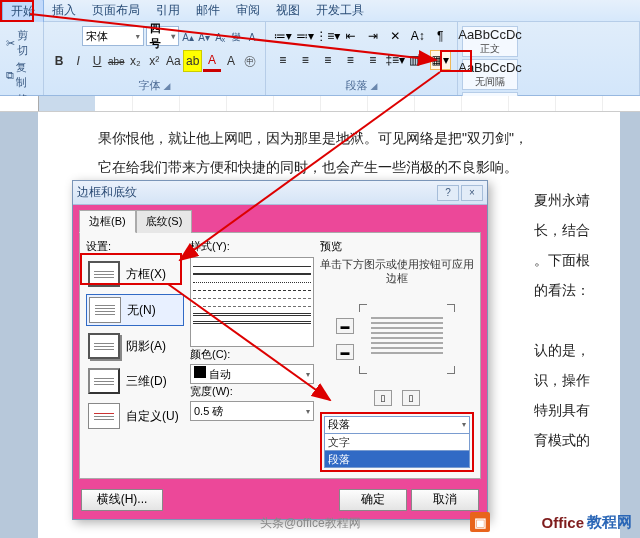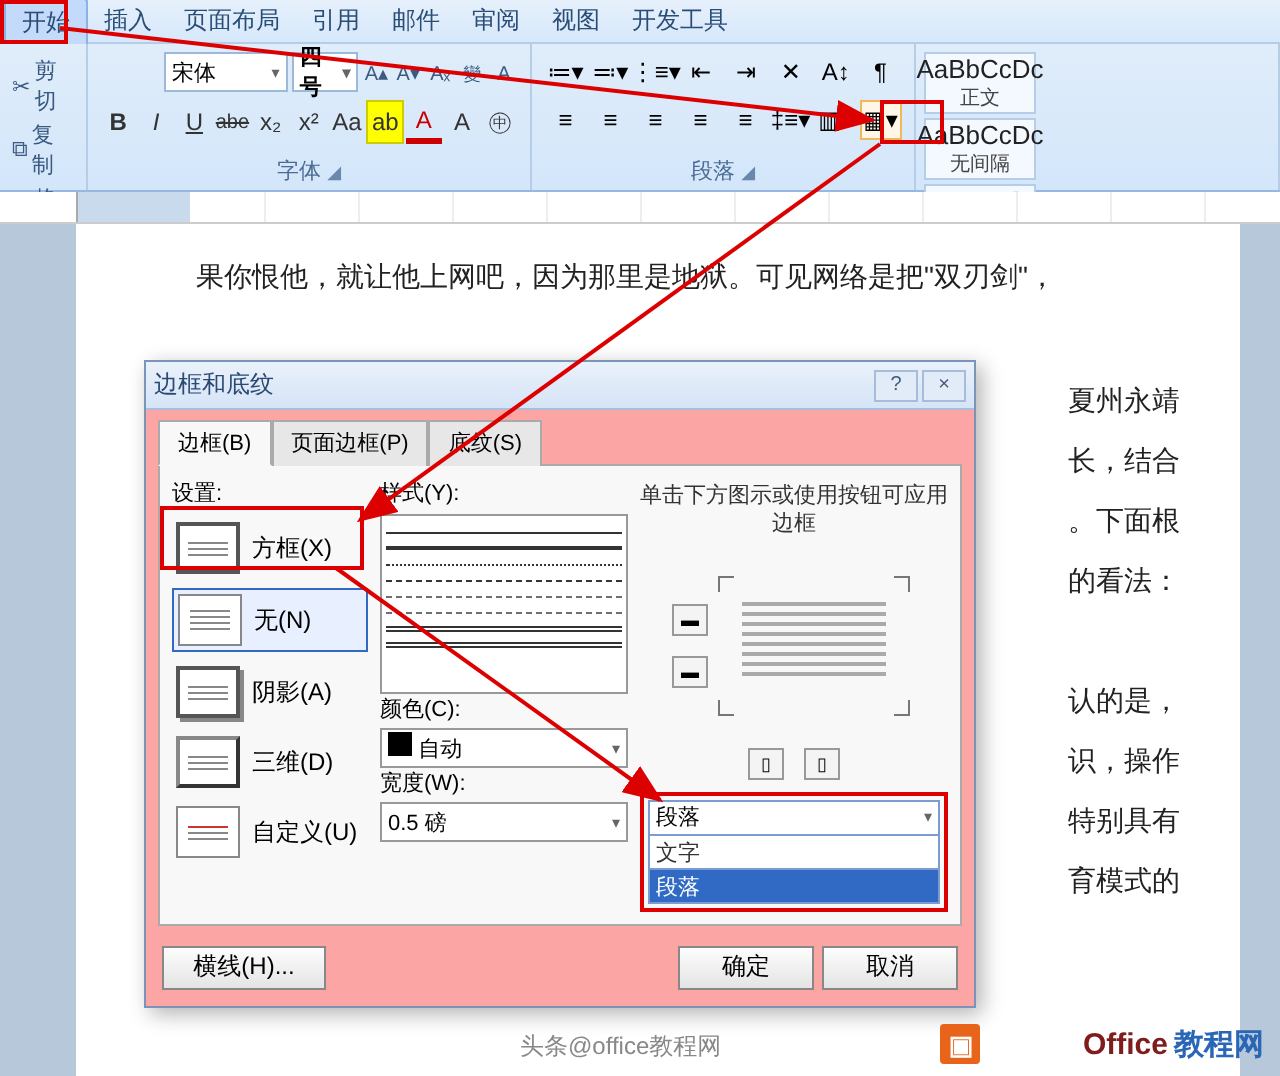--- a/index.html
+++ b/index.html
@@ -39,21 +39,21 @@
 .ruler-inner { position:absolute; left:38px; right:0; top:0; bottom:0; background:repeating-linear-gradient(90deg,#fff,#fff 46px,#eee 46px,#eee 47px); border-left:1px solid #aaa; }
 .ruler-margin { position:absolute; left:0; top:0; width:56px; height:100%; background:#c9daec; }
 
 
 .doc { position:absolute; top:112px; left:0; right:0; bottom:0; background:#b7c8da; }
 .page { position:absolute; left:38px; top:0; width:582px; background:#fff; min-height:500px; padding:12px 30px 12px 60px; font-family:SimSun,serif; }
 .page p { font-size:14px; color:#222; line-height:2.1; text-indent:0; }
 .page .right-frag { position:absolute; right:30px; font-size:14px; color:#222; line-height:2.1; }
 
 
-.dialog { position:absolute; left:72px; top:180px; width:416px; background:#fca5a5; border:1px solid #7a95b8; box-shadow:3px 3px 10px rgba(0,0,0,.3); z-index:20; font-size:12px; }
+.dialog { position:absolute; left:72px; top:180px; width:416px; background:#ec4899; border:1px solid #7a95b8; box-shadow:3px 3px 10px rgba(0,0,0,.3); z-index:20; font-size:12px; }
 .dlg-title { height:24px; background:linear-gradient(#eaf1fb,#d5e4f6); display:flex; align-items:center; justify-content:space-between; padding:0 4px; border-bottom:1px solid #a9bedb; }
 .dlg-title-text { color:#2a4a74; font-size:12px; }
 .dlg-controls { display:flex; gap:2px; }
 .dlg-ctrl { width:22px; height:16px; background:#e2ecf8; border:1px solid #a6bdd9; font-size:10px; display:flex; align-items:center; justify-content:center; color:#405a7e; }
 .dlg-tabs { display:flex; padding:4px 6px 0 6px; gap:0; }
 .dlg-tab { padding:3px 9px; border:1px solid #aaa; background:#e7e7e7; font-size:11px; border-bottom:none; position:relative; top:1px; }
 .dlg-tab.active { background:#f8f8f8; border-bottom:1px solid #f8f8f8; z-index:1; }
 .dlg-body { border:1px solid #aaa; margin:0 6px 6px 6px; background:#f8f8f8; padding:6px; display:flex; gap:6px; }
 .col-left { width:98px; }
 .col-mid { width:124px; }
@@ -231,20 +231,21 @@
 
 <div class="ruler">
   <div class="ruler-inner">
       <div class="ruler-margin"></div>
     </div>
 </div>
 
 <div class="doc">
   <div class="page">
     <p>果你恨他，就让他上网吧，因为那里是地狱。可见网络是把"双刃剑"，</p>
+    <p>它在给我们带来方便和快捷的同时，也会产生一些消极的不良影响。</p>
     <span class="right-frag" style="top:74px">夏州永靖</span>
     <span class="right-frag" style="top:104px">长，结合</span>
     <span class="right-frag" style="top:134px">。下面根</span>
     <span class="right-frag" style="top:164px">的看法：</span>
     <span class="right-frag" style="top:224px">认的是，</span>
     <span class="right-frag" style="top:254px">识，操作</span>
     <span class="right-frag" style="top:284px">特别具有</span>
     <span class="right-frag" style="top:314px">育模式的</span>
     <p style="margin-top:280px"><span>今天，网络环境之下的信息技术</span><span style="color:#aaa">保显得</span><span>特别具有</span></p>
   </div>
@@ -253,21 +254,20 @@
 <div class="dialog">
   <div class="dlg-title">
     <span class="dlg-title-text">边框和底纹</span>
     <div class="dlg-controls">
       <span class="dlg-ctrl">?</span>
       <span class="dlg-ctrl">×</span>
     </div>
   </div>
   <div class="dlg-tabs">
     <div class="dlg-tab active">边框(B)</div>
-    <div class="dlg-tab">页面边框(P)</div>
     <div class="dlg-tab">底纹(S)</div>
   </div>
   <div class="dlg-body">
 
     <div class="col-left">
       <div class="section-label">设置:</div>
       <div class="setting-item">
         <div class="setting-icon box">
             <div class="lines">
               <div></div>
@@ -358,20 +358,21 @@
       <div class="fld">
         <div class="fld-label">宽度(W):</div>
         <div class="fld-input">
             <span>0.5 磅</span>
             <span class="caret">▾</span>
           </div>
       </div>
     </div>
 
     <div class="col-right">
+      <div class="section-label">预览</div>
       <div class="preview-hint">单击下方图示或使用按钮可应用边框</div>
       <div class="preview-canvas">
         <div class="pv-side">
           <div class="pv-btn">▬</div>
           <div class="pv-btn">▬</div>
         </div>
         <div class="pv-center">
           <div class="pv-corner tl"></div>
             <div class="pv-corner tr"></div>
           <div class="pv-corner bl"></div>

